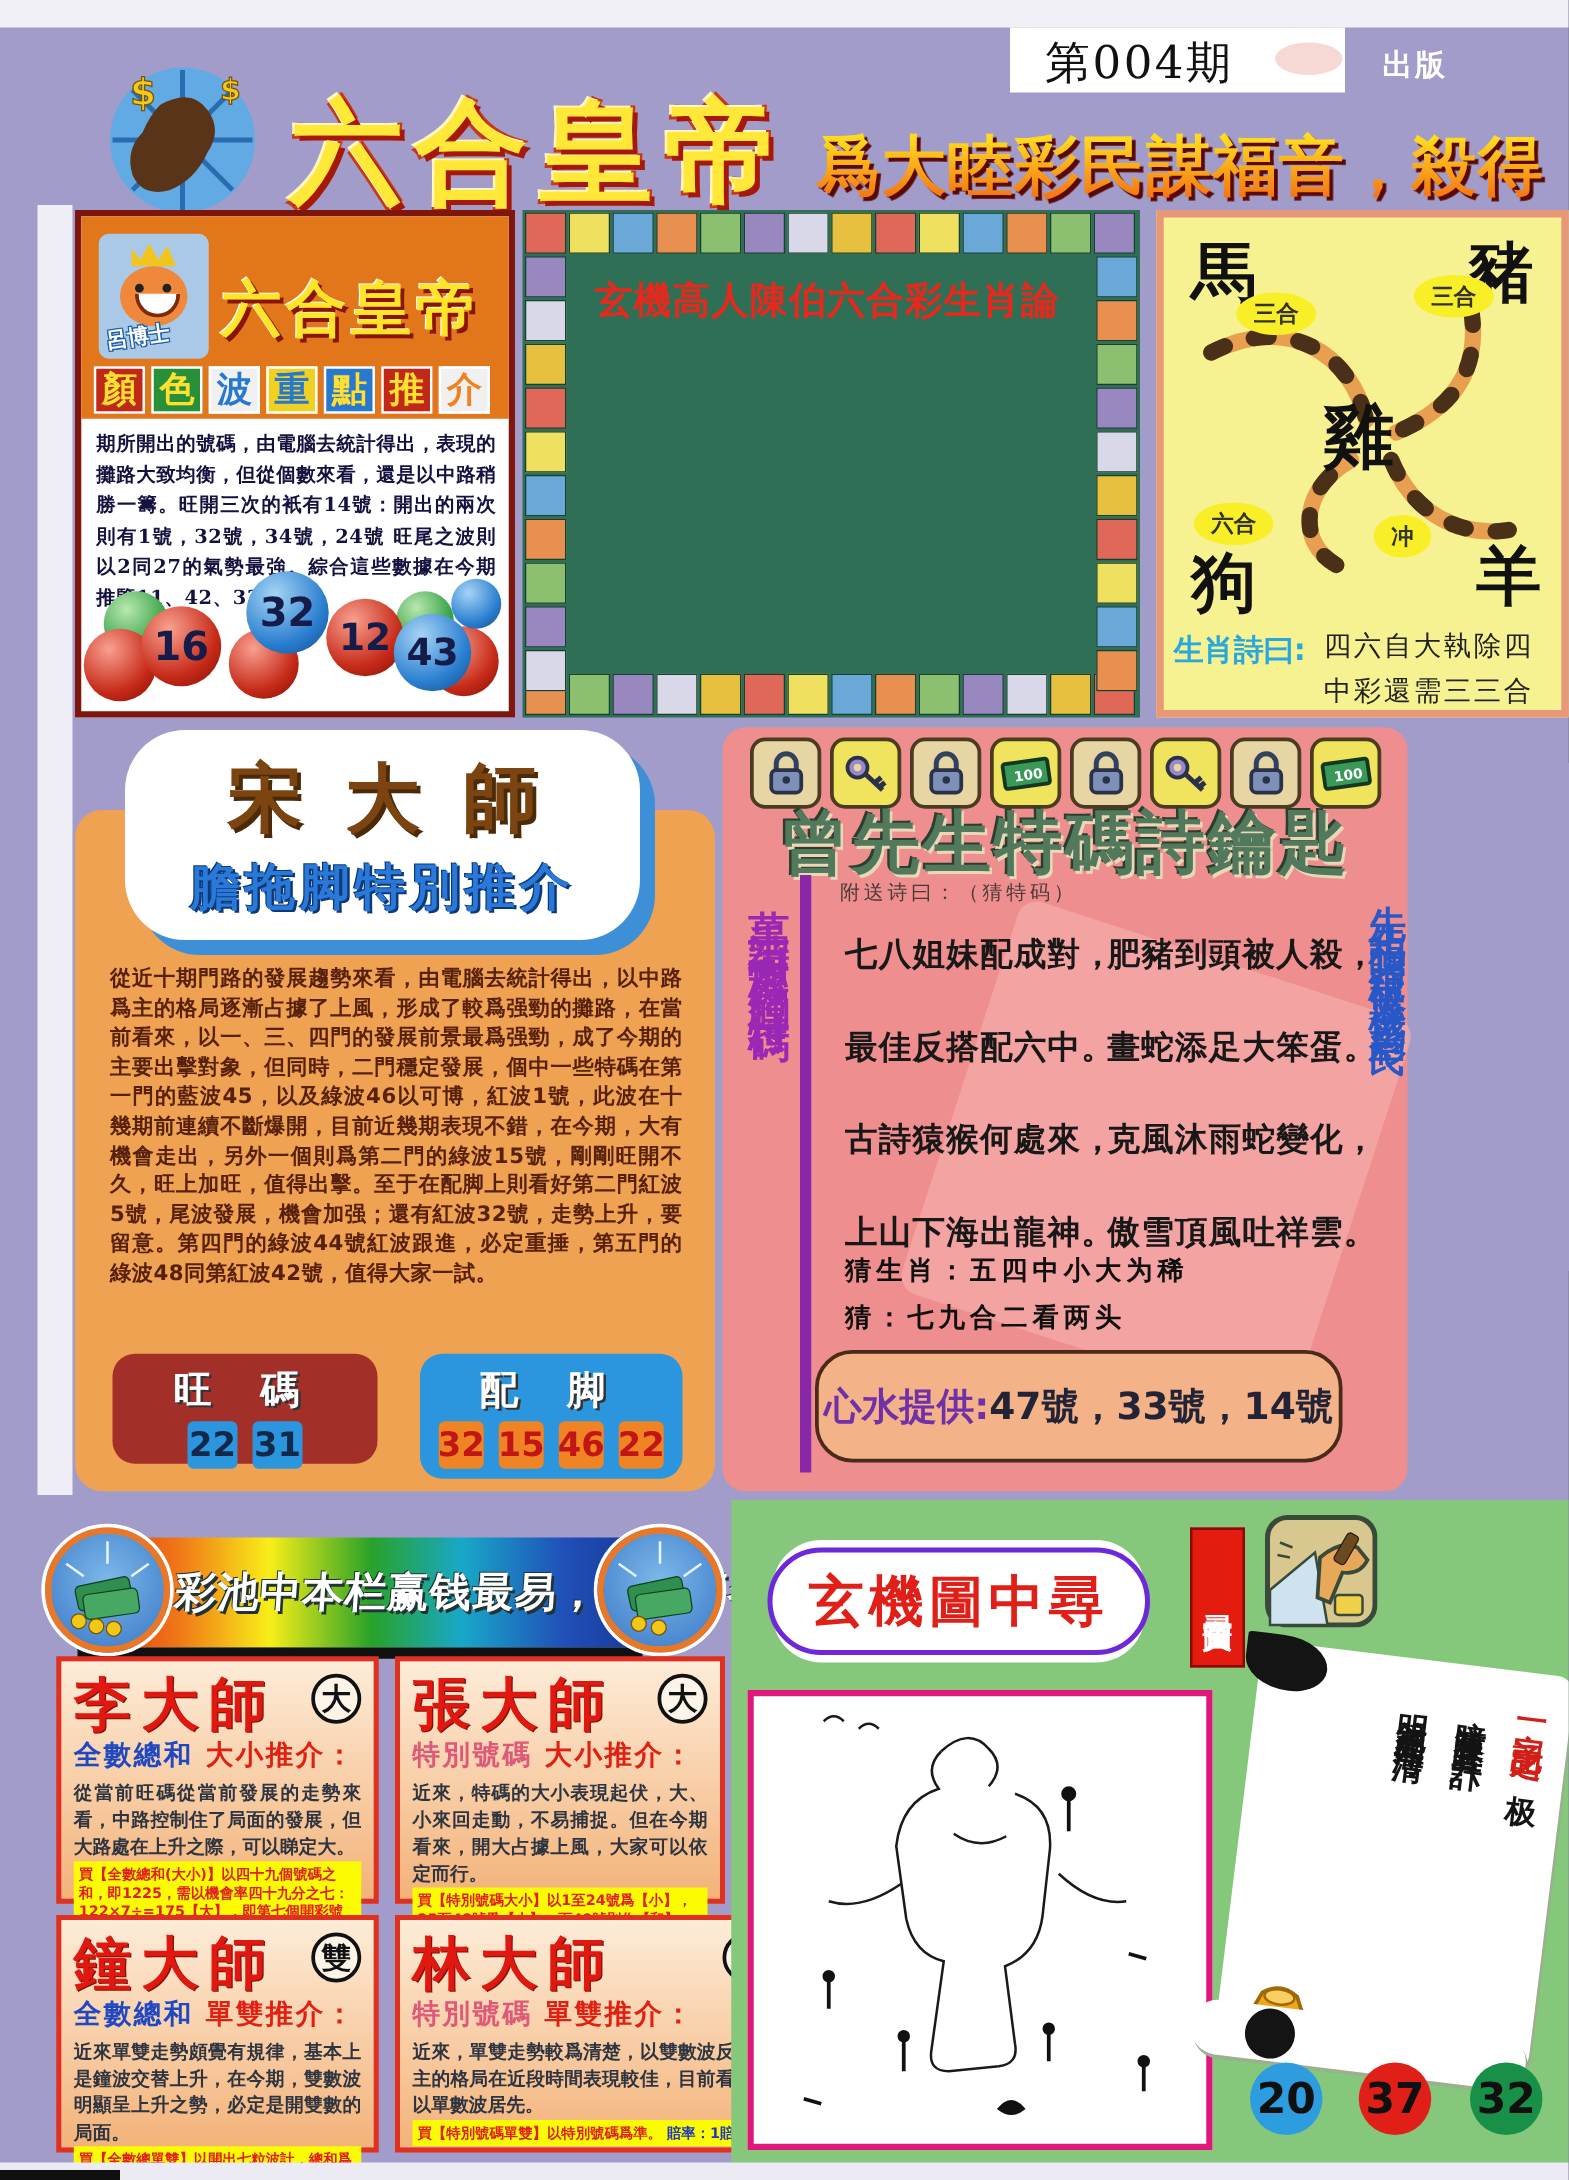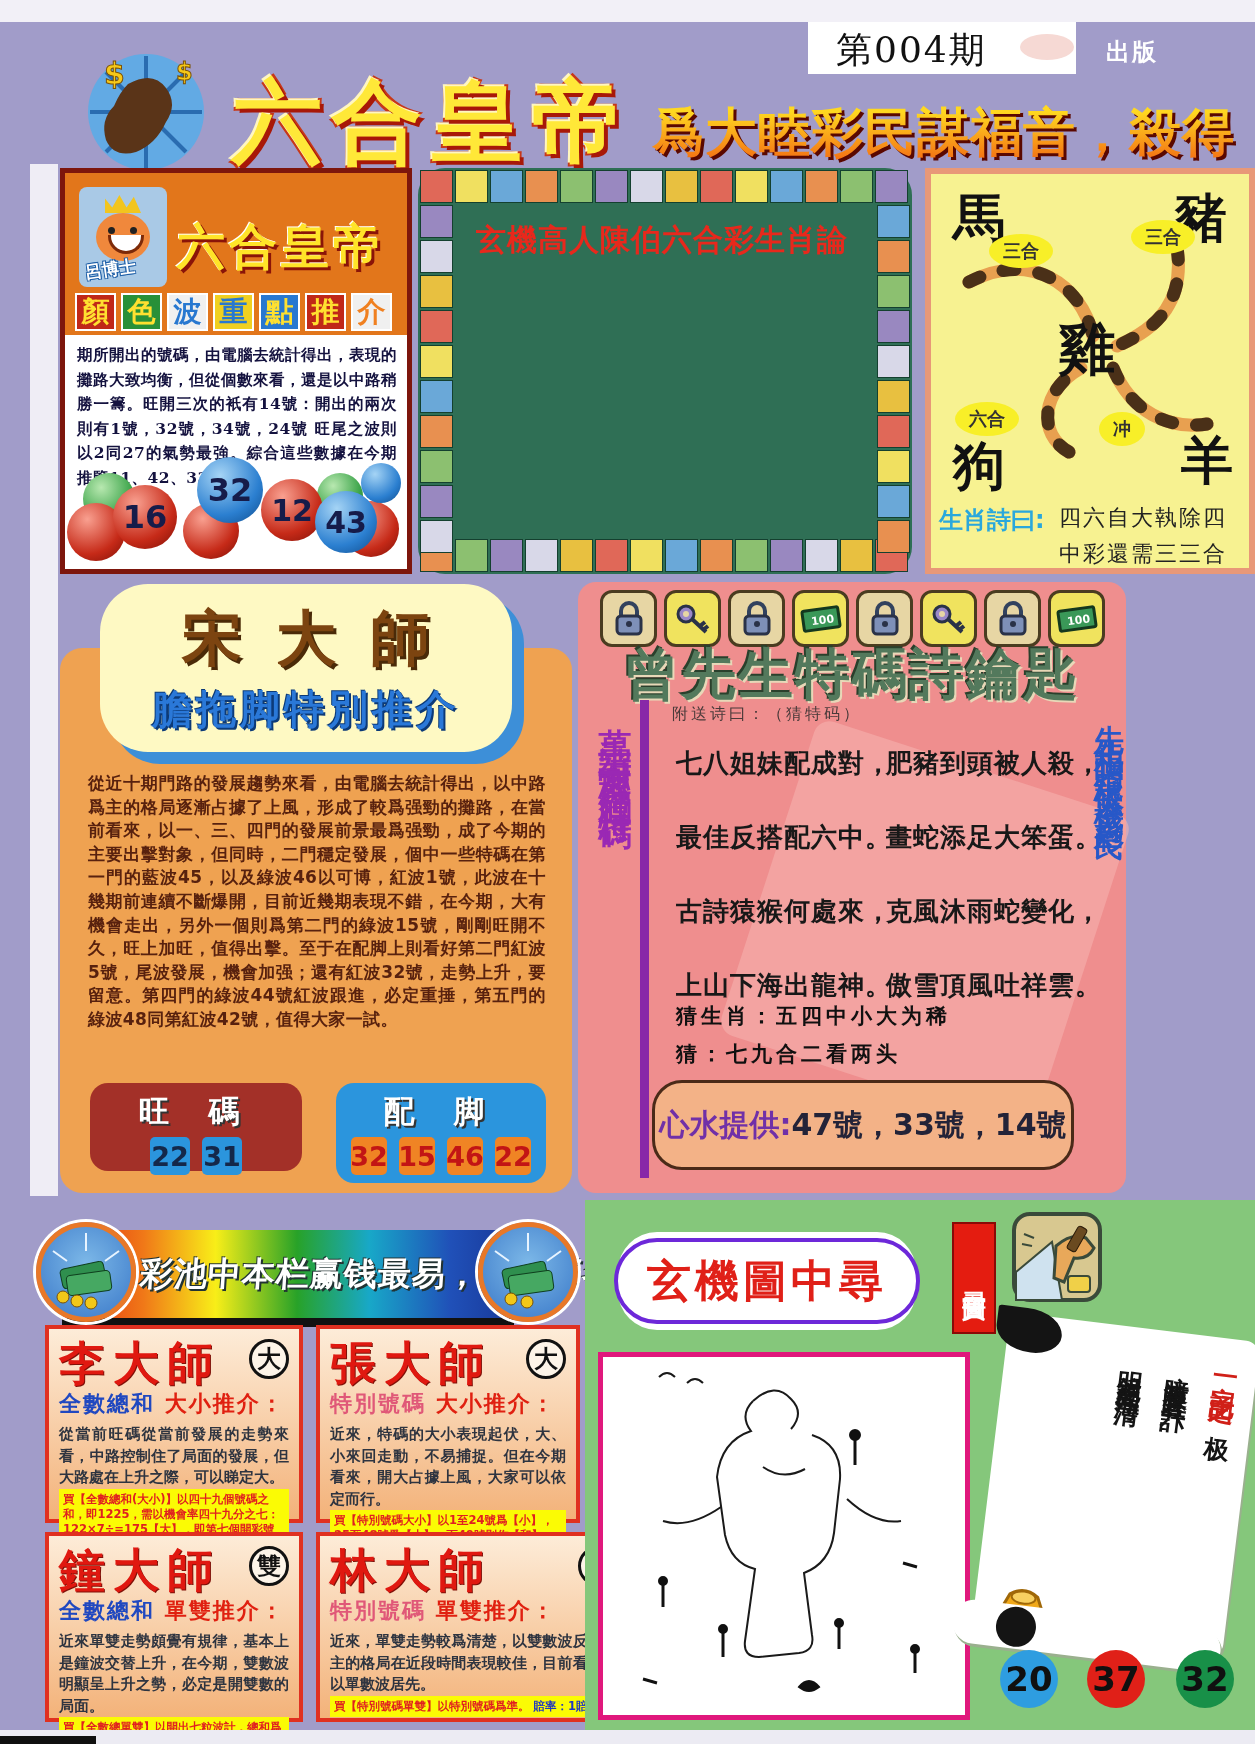--- a/index.html
+++ b/index.html
@@ -39,39 +39,39 @@
   .charrow{position:absolute;left:10px;top:120px;display:flex;gap:5px;}
   .cbox{width:41px;height:38px;display:flex;align-items:center;justify-content:center;font-size:28px;font-weight:bold;border:2px solid #fff;box-sizing:border-box;}
   .boxA-body{position:absolute;left:12px;top:170px;width:320px;font-family:"DejaVu Serif",serif;
     font-size:15.5px;line-height:24.5px;font-weight:bold;color:#14123f;text-align:justify;letter-spacing:0.5px;}
   .ball{position:absolute;border-radius:50%;display:flex;align-items:center;justify-content:center;font-weight:bold;color:#161c4a;}
   .ball.red{background:radial-gradient(circle at 35% 28%,#f9a090,#c62a18 62%,#7c0f06);}
   .ball.blue{background:radial-gradient(circle at 35% 28%,#a5d4f5,#2b7fd0 62%,#0e4a8a);}
   .ball.green{background:radial-gradient(circle at 35% 28%,#b8e8b0,#3aa348 62%,#1c6e28);}
 
   
-  .boxB{left:418px;top:168px;width:494px;height:406px;background:#2f6f55;box-sizing:border-box;border-radius:27px;}
+  .boxB{left:418px;top:168px;width:494px;height:406px;background:#2f6f55;box-sizing:border-box;}
   .ztrow{position:absolute;display:flex;gap:2px;}
   .ztcol{position:absolute;display:flex;flex-direction:column;gap:2px;}
   .ztile{width:33px;height:33px;border:1px solid #14402f;box-sizing:border-box;background-image:radial-gradient(circle at 55% 55%,rgba(40,30,20,.55) 0 7px,transparent 8px);}
   .boxB-title{position:absolute;left:58px;top:52px;width:390px;font-size:30px;font-weight:bold;color:#e8281c;letter-spacing:1px;font-family:"DejaVu Serif",serif;}
   .boxB-body{position:absolute;left:62px;top:120px;width:372px;font-size:15px;line-height:29px;font-weight:bold;
     color:#0e2c22;letter-spacing:2px;text-align:justify;}
 
   
   .boxC{left:925px;top:168px;width:330px;height:406px;background:#f7f291;border:6px solid #e89878;box-sizing:border-box;}
   .corner{position:absolute;font-family:"DejaVu Serif",serif;font-size:52px;font-weight:bold;color:#111;}
   .zcenter{position:absolute;left:128px;top:138px;font-family:"DejaVu Serif",serif;font-size:56px;font-weight:bold;color:#111;}
   .oval{position:absolute;background:#f8ef28;border-radius:50%;padding:5px 14px;font-size:18px;font-weight:bold;color:#333;font-family:"DejaVu Serif",serif;}
   .zpoemlbl{position:absolute;left:8px;top:330px;font-size:24px;font-weight:bold;color:#2aa8dc;}
   .zpoem{position:absolute;left:128px;top:326px;font-family:"DejaVu Serif",serif;font-size:22px;line-height:36px;color:#222;letter-spacing:2px;}
 
   
   .songbox{left:60px;top:648px;width:512px;height:545px;background:#efa251;border-radius:22px;}
-  .songbubble{left:100px;top:584px;width:412px;height:168px;background:#fef9c3;border-radius:48px;box-shadow:12px 12px 0 #3d8fd8;
+  .songbubble{left:100px;top:584px;width:412px;height:168px;background:#ffffff;border-radius:48px;box-shadow:12px 12px 0 #3d8fd8;
     display:flex;flex-direction:column;align-items:center;justify-content:center;}
   .songname{font-size:60px;font-weight:bold;color:#7c4410;letter-spacing:34px;text-indent:34px;
     text-shadow:3px 3px 0 #4a2a08;}
   .songsub{font-size:40px;font-weight:bold;color:#2a78d8;letter-spacing:4px;margin-top:2px;
     text-shadow:2px 2px 0 #0c3a78,-1px -1px 0 #0c3a78;}
   .songbody{left:88px;top:772px;width:458px;font-size:17px;line-height:23.6px;font-weight:bold;color:#58210e;text-align:justify;letter-spacing:0.4px;}
   .hotbox{left:90px;top:1083px;width:212px;height:88px;background:#a33028;border-radius:18px;text-align:center;}
   .legbox{left:336px;top:1083px;width:210px;height:100px;background:#2b95dd;border-radius:18px;text-align:center;}
   .nlabel{font-size:31px;font-weight:bold;color:#fff;letter-spacing:14px;margin-top:8px;
     text-shadow:2px 2px 0 #333;}

